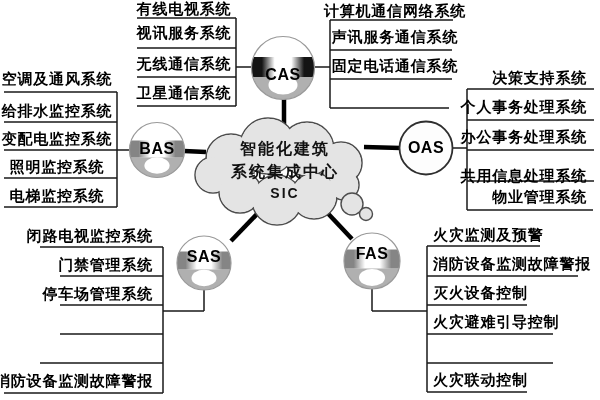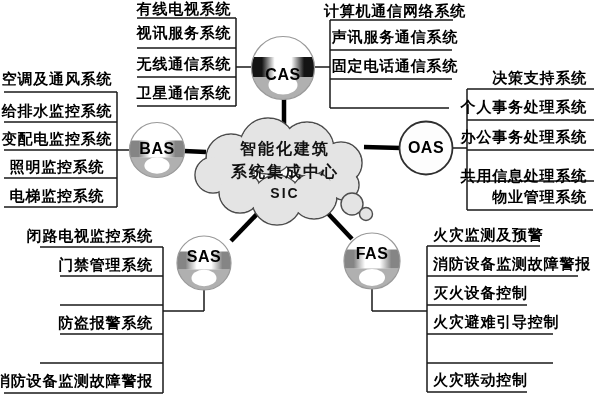--- a/index.html
+++ b/index.html
@@ -156,21 +156,21 @@
 <div class="lbl" style="left:57px;top:196px">电梯监控系统</div>
 
 <div class="lbl ra" style="left:587px;top:78px">决策支持系统</div>
 <div class="lbl ra" style="left:587px;top:107px">个人事务处理系统</div>
 <div class="lbl ra" style="left:587px;top:137px">办公事务处理系统</div>
 <div class="lbl ra" style="left:587px;top:176px">共用信息处理系统</div>
 <div class="lbl ra" style="left:587px;top:197px">物业管理系统</div>
 
 <div class="lbl ra" style="left:153px;top:236px">闭路电视监控系统</div>
 <div class="lbl ra" style="left:153px;top:265px">门禁管理系统</div>
-<div class="lbl ra" style="left:153px;top:323px">防盗报警系统</div>
+<div class="lbl ra" style="left:153px;top:294px">停车场管理系统</div>
 <div class="lbl ra" style="left:153px;top:381px">消防设备监测故障警报</div>
 
 <div class="lbl la" style="left:433px;top:235px">火灾监测及预警</div>
 <div class="lbl la" style="left:433px;top:264px">消防设备监测故障警报</div>
 <div class="lbl la" style="left:433px;top:293px">灭火设备控制</div>
 <div class="lbl la" style="left:433px;top:322px">火灾避难引导控制</div>
 <div class="lbl la" style="left:433px;top:380px">火灾联动控制</div>
 
 <div class="sph" style="left:283px;top:75px">CAS</div>
 <div class="sph" style="left:157px;top:149px">BAS</div>

